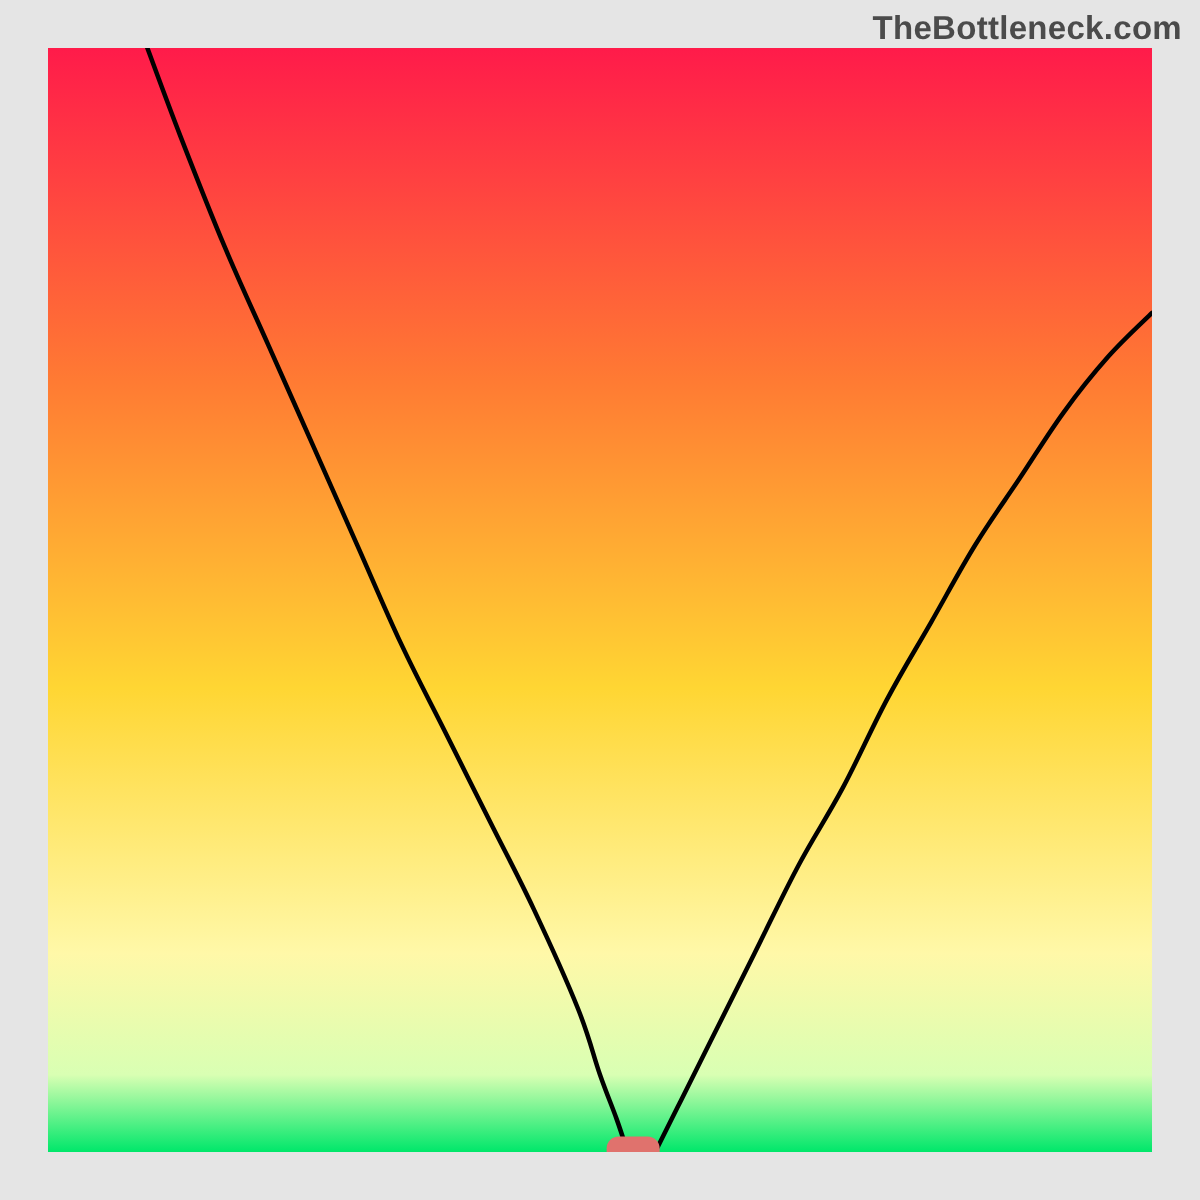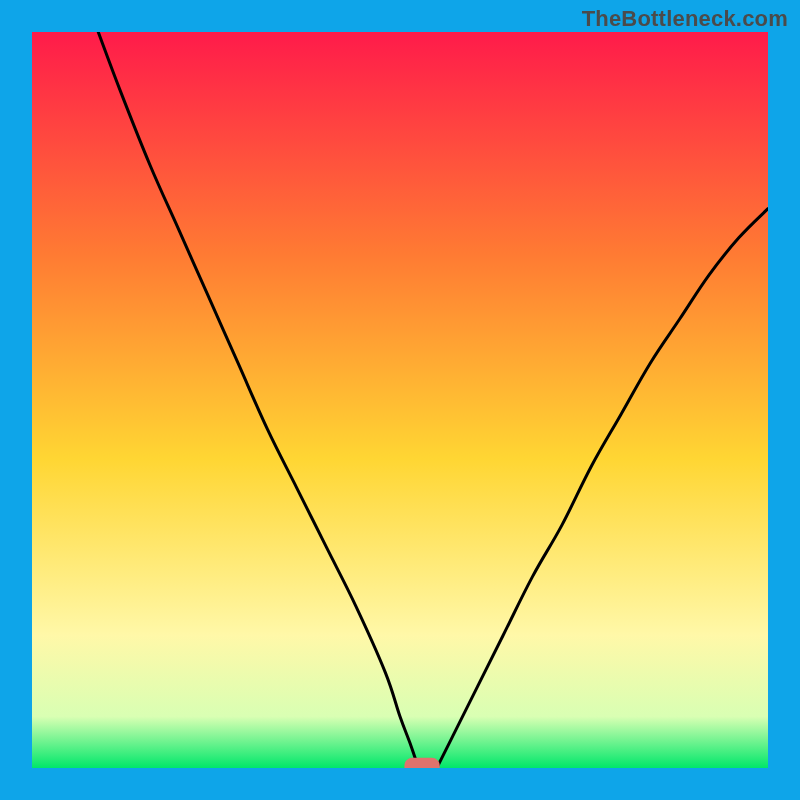--- a/index.html
+++ b/index.html
@@ -10,21 +10,21 @@
     overflow: hidden;
     background: #000;
     font-family: Arial, Helvetica, sans-serif;
   }
   .frame {
     position: absolute;
     left: 0;
     top: 0;
     width: 800px;
     height: 800px;
-    background: #0ea5e9;
+    background: #e5e5e5;
   }
   .plot {
     position: absolute;
     left: 32px;
     top: 32px;
     width: 736px;
     height: 736px;
     overflow: hidden;
   }
   .watermark {

